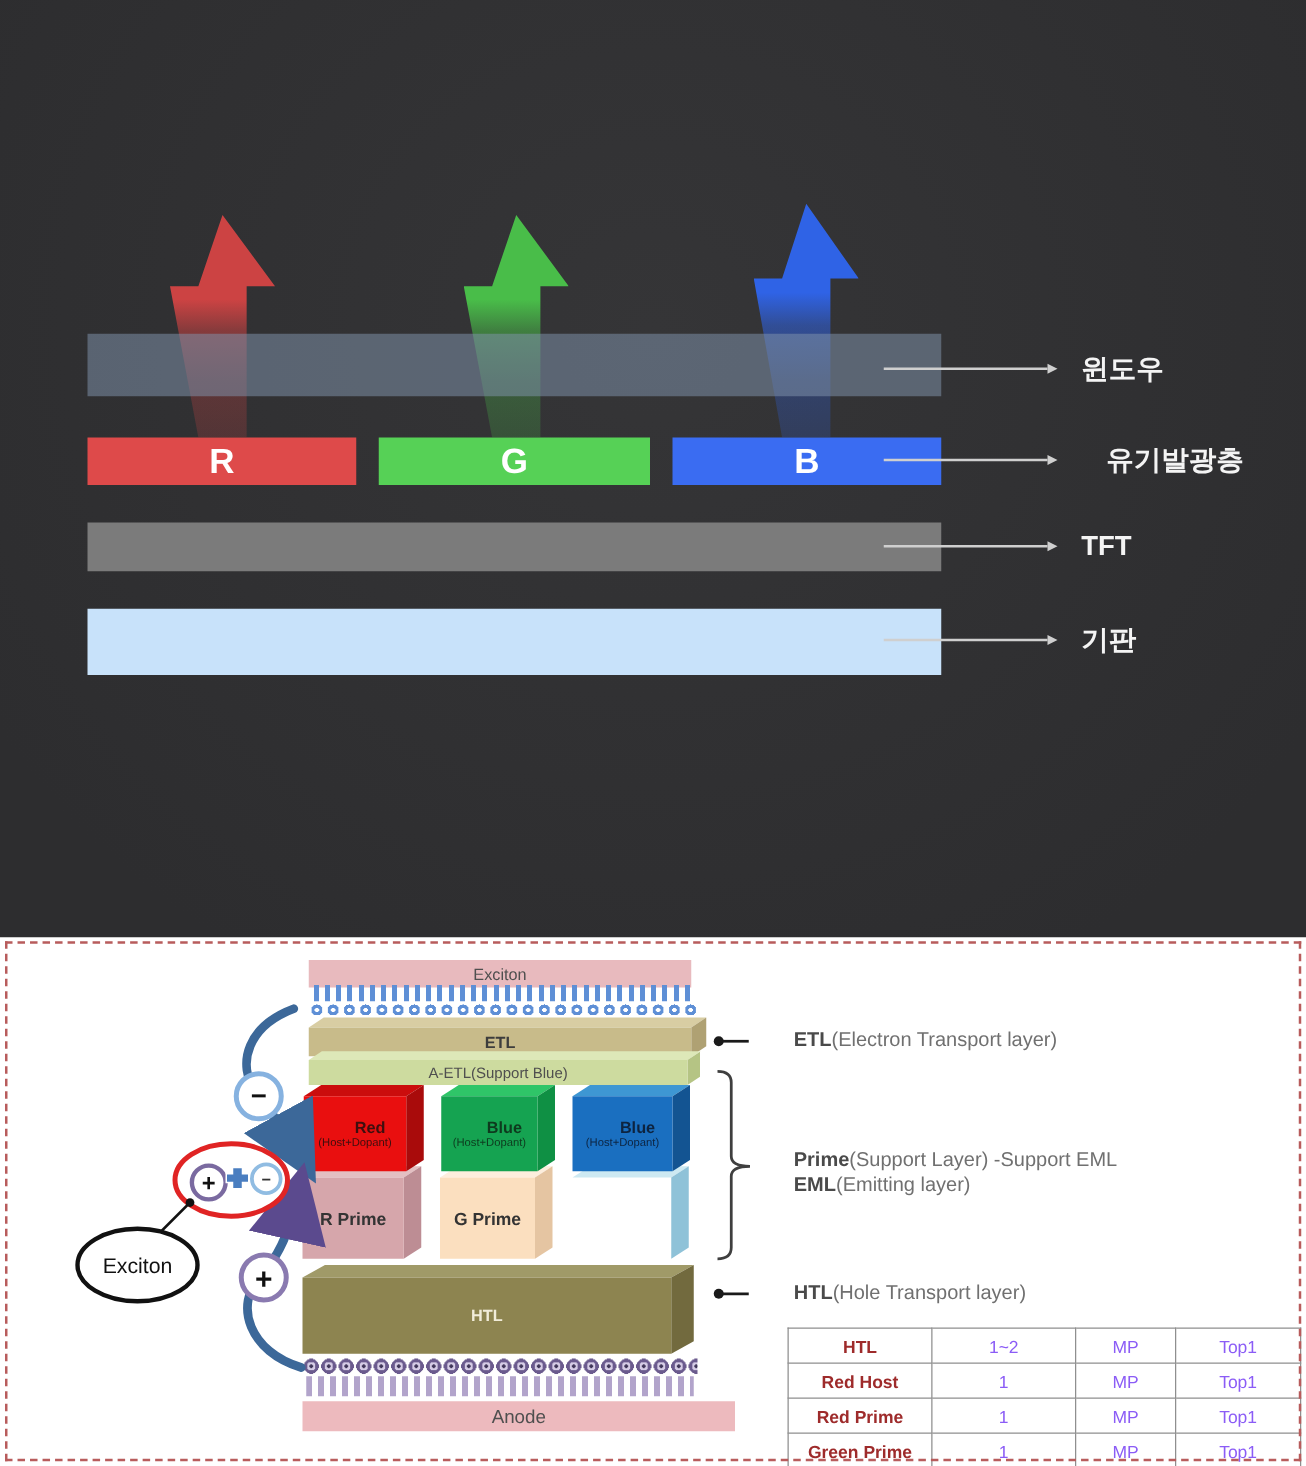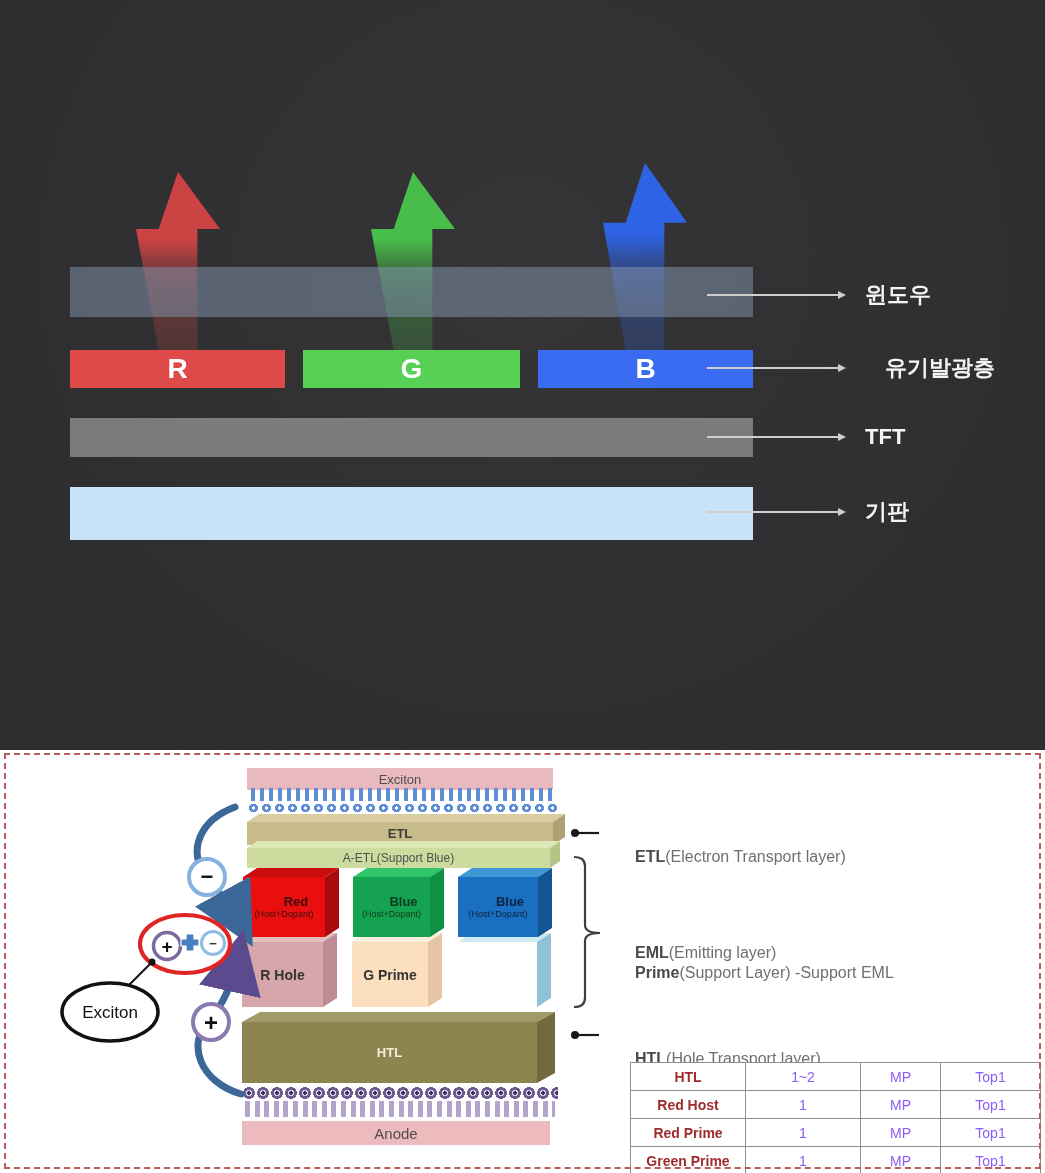--- a/index.html
+++ b/index.html
@@ -42,21 +42,21 @@
 
   .e-teeth{background:repeating-linear-gradient(90deg,#5e8fd6 0 4px,rgba(0,0,0,0) 4px 9px);}
   .e-circles{background-image:radial-gradient(circle at 6.5px 8px,#ffffff 0 1.6px,
       #5e8fd6 1.6px 4.4px,#ffffff 4.4px 6.2px,rgba(94,143,214,0) 6.2px);
       background-size:13px 16px;background-repeat:repeat-x;}
   .h-circles{background-image:radial-gradient(circle at 7px 7px,#3f3558 0 1.6px,
       #d6cde6 1.6px 3.4px,#6b5b8e 3.4px 6px,rgba(107,91,142,0) 6px);
       background-size:14px 14px;background-repeat:repeat-x;}
   .h-teeth{background:repeating-linear-gradient(90deg,#b2a4cb 0 5px,rgba(0,0,0,0) 5px 9.6px);}
 
-  .ann{font-size:16px;color:#707070;white-space:nowrap;margin-top:24px;}
+  .ann{font-size:16px;color:#707070;white-space:nowrap;}
   .ann b{color:#4a4a4a;}
 
   table.spec{border-collapse:collapse;table-layout:fixed;background:#fff;}
   table.spec td{border:1px solid #8f8f8f;height:27px;text-align:center;
                 font-size:14px;color:#8b5cf6;padding:0;}
   table.spec td.th{font-weight:bold;color:#9e2b2b;}
 </style>
 </head>
 <body>
 
@@ -118,21 +118,21 @@
 
     <div class="abs skx-bar" style="left:247px;top:91px;width:303px;height:7px;background:#dde8b8;"></div>
     <div class="abs sky-bar" style="left:550px;top:98px;width:10px;height:20px;background:#b5c484;"></div>
     <div class="abs face" style="left:247px;top:98px;width:303px;height:20px;background:#cddb9f;">
       <span class="layer-label" style="font-size:12px;">A-ETL(Support Blue)</span>
     </div>
 
     <div class="abs skx-box" style="left:242px;top:183px;width:81px;height:9px;background:#e3bfc2;"></div>
     <div class="abs sky-box" style="left:323px;top:192px;width:14px;height:65px;background:#bd8d94;"></div>
     <div class="abs face" style="left:242px;top:192px;width:81px;height:65px;background:#d6a6ab;">
-      <span class="prime-label">R Hole</span>
+      <span class="prime-label">R Prime</span>
     </div>
     <div class="abs skx-box" style="left:352px;top:183px;width:76px;height:9px;background:#fdeedd;"></div>
     <div class="abs sky-box" style="left:428px;top:192px;width:14px;height:65px;background:#e5c5a2;"></div>
     <div class="abs face" style="left:352px;top:192px;width:76px;height:65px;background:#fbdfbf;">
       <span class="prime-label">G Prime</span>
     </div>
     <div class="abs skx-box" style="left:458px;top:183px;width:79px;height:9px;background:#cde9f2;"></div>
     <div class="abs sky-box" style="left:537px;top:192px;width:14px;height:65px;background:#8fc2d8;"></div>
 
     <div class="abs skx-box" style="left:243px;top:118px;width:82px;height:9px;background:#cb0d0d;"></div>
@@ -156,21 +156,21 @@
 
     <div class="abs skx-htl" style="left:242px;top:262px;width:295px;height:10px;background:#a09a68;"></div>
     <div class="abs sky-htl" style="left:537px;top:272px;width:18px;height:61px;background:#726a3e;"></div>
     <div class="abs face" style="left:242px;top:272px;width:295px;height:61px;background:#8d8450;">
       <span style="font-weight:bold;font-size:13px;color:#f1ecd9;">HTL</span>
     </div>
 
     <div class="abs h-circles" style="left:242px;top:336px;width:316px;height:14px;"></div>
     <div class="abs h-teeth" style="left:245px;top:351px;width:310px;height:16px;"></div>
 
-    <div class="abs face" style="left:242px;top:371px;width:308px;height:24px;background:#edbabe;">
+    <div class="abs face" style="left:242px;top:371px;width:346px;height:24px;background:#edbabe;">
       <span class="layer-label" style="font-size:15px;">Anode</span>
     </div>
 
     <svg class="abs" style="left:0;top:0;" width="1045" height="423" viewBox="0 0 1045 423">
       <defs>
         <marker id="ahA" markerWidth="9" markerHeight="9" refX="4" refY="4.5" orient="auto">
           <path d="M0,0 L9,4.5 L0,9 z" fill="#3c6899"></path>
         </marker>
         <marker id="ahB" markerWidth="9" markerHeight="9" refX="4" refY="4.5" orient="auto">
           <path d="M0,0 L9,4.5 L0,9 z" fill="#5b4a8e"></path>
@@ -204,22 +204,22 @@
       <circle cx="575" cy="285" r="4" fill="#1a1a1a"></circle>
       <line x1="576" y1="285" x2="599" y2="285" stroke="#1a1a1a" stroke-width="2.2"></line>
 
       <path d="M 574 107 Q 585 107 585 116 L 585 175 Q 585 183 600 183 Q 585 183 585 191 L 585 248 Q 585 257 574 257" fill="none" stroke="#3f3f3f" stroke-width="2.2"></path>
     </svg>
 
     <div class="abs ann" style="left:635px;top:74px;">
       <b>ETL</b><span>(Electron Transport layer)</span>
     </div>
     <div class="abs ann" style="left:635px;top:169px;line-height:20px;">
+      <div><b>Prime</b><span>(Support Layer) -Support EML</span></div>
       <div><b>EML</b><span>(Emitting layer)</span></div>
-      <div><b>Prime</b><span>(Support Layer) -Support EML</span></div>
     </div>
     <div class="abs ann" style="left:635px;top:276px;text-align:center;">
       <b>HTL</b><span>(Hole Transport layer)</span>
     </div>
 
     <table class="spec abs" style="left:630px;top:312px;width:410px;">
       <colgroup>
           <col style="width:115px">
           <col style="width:115px">
           <col style="width:80px">

